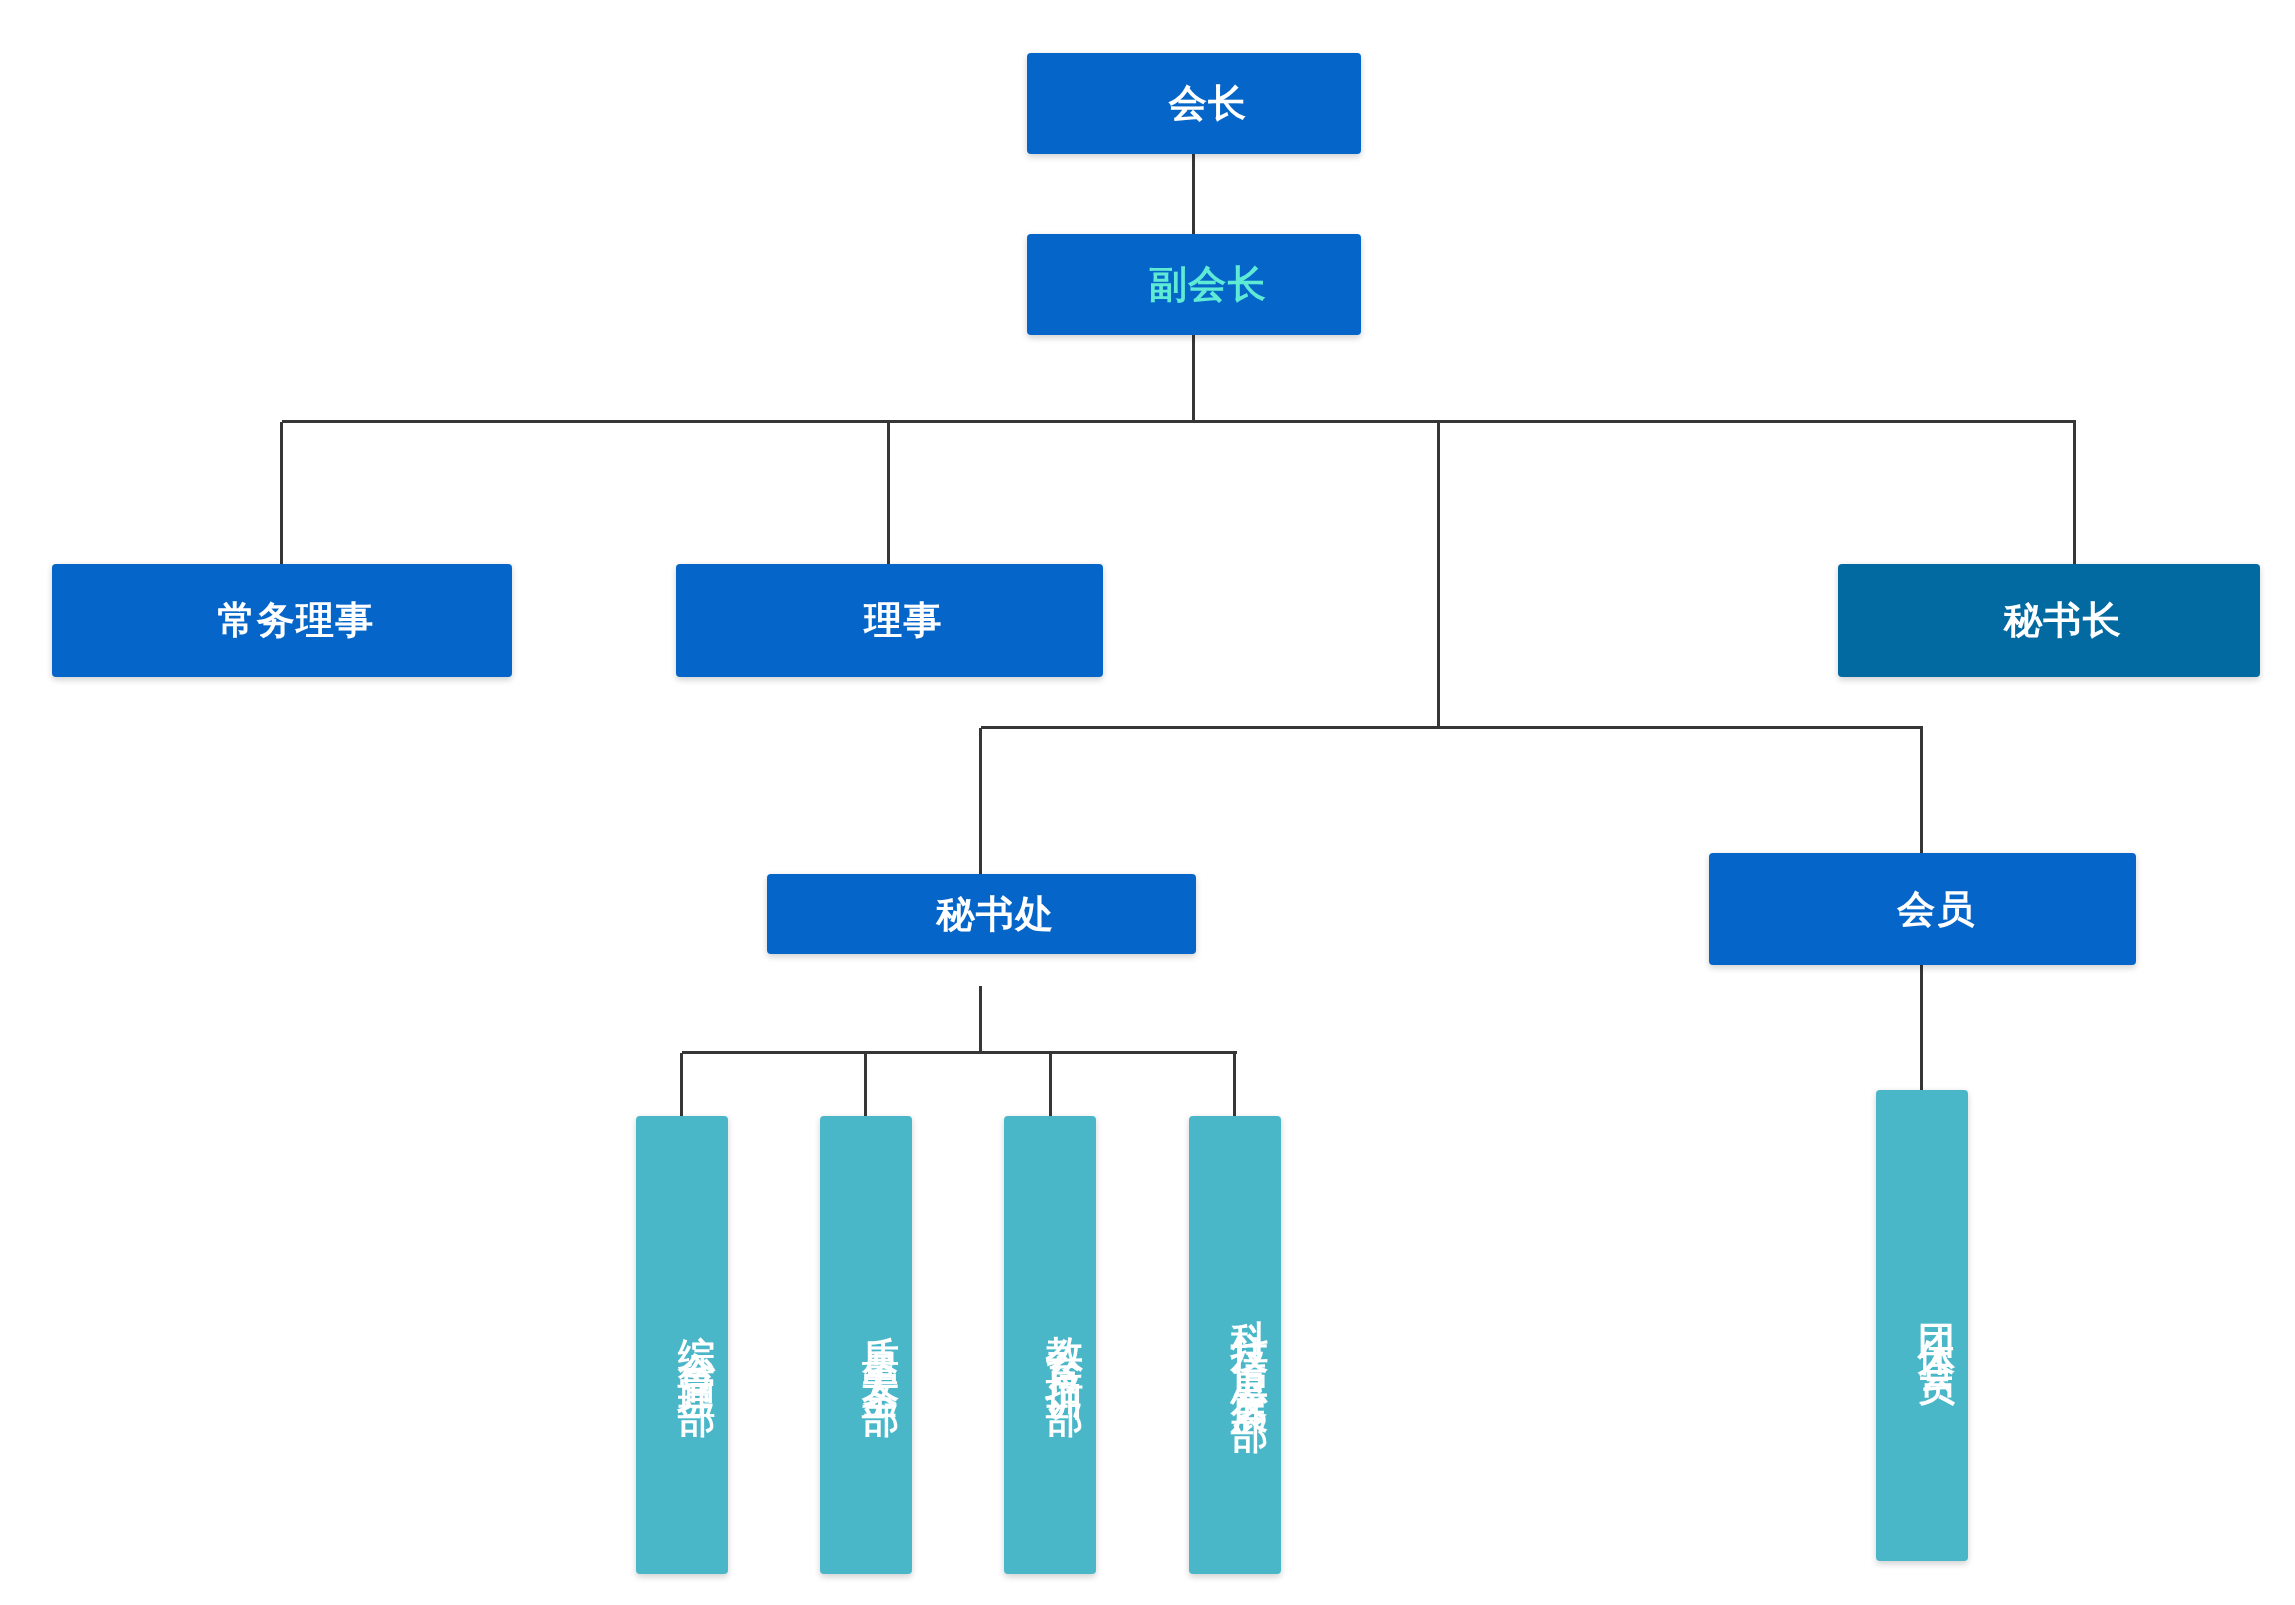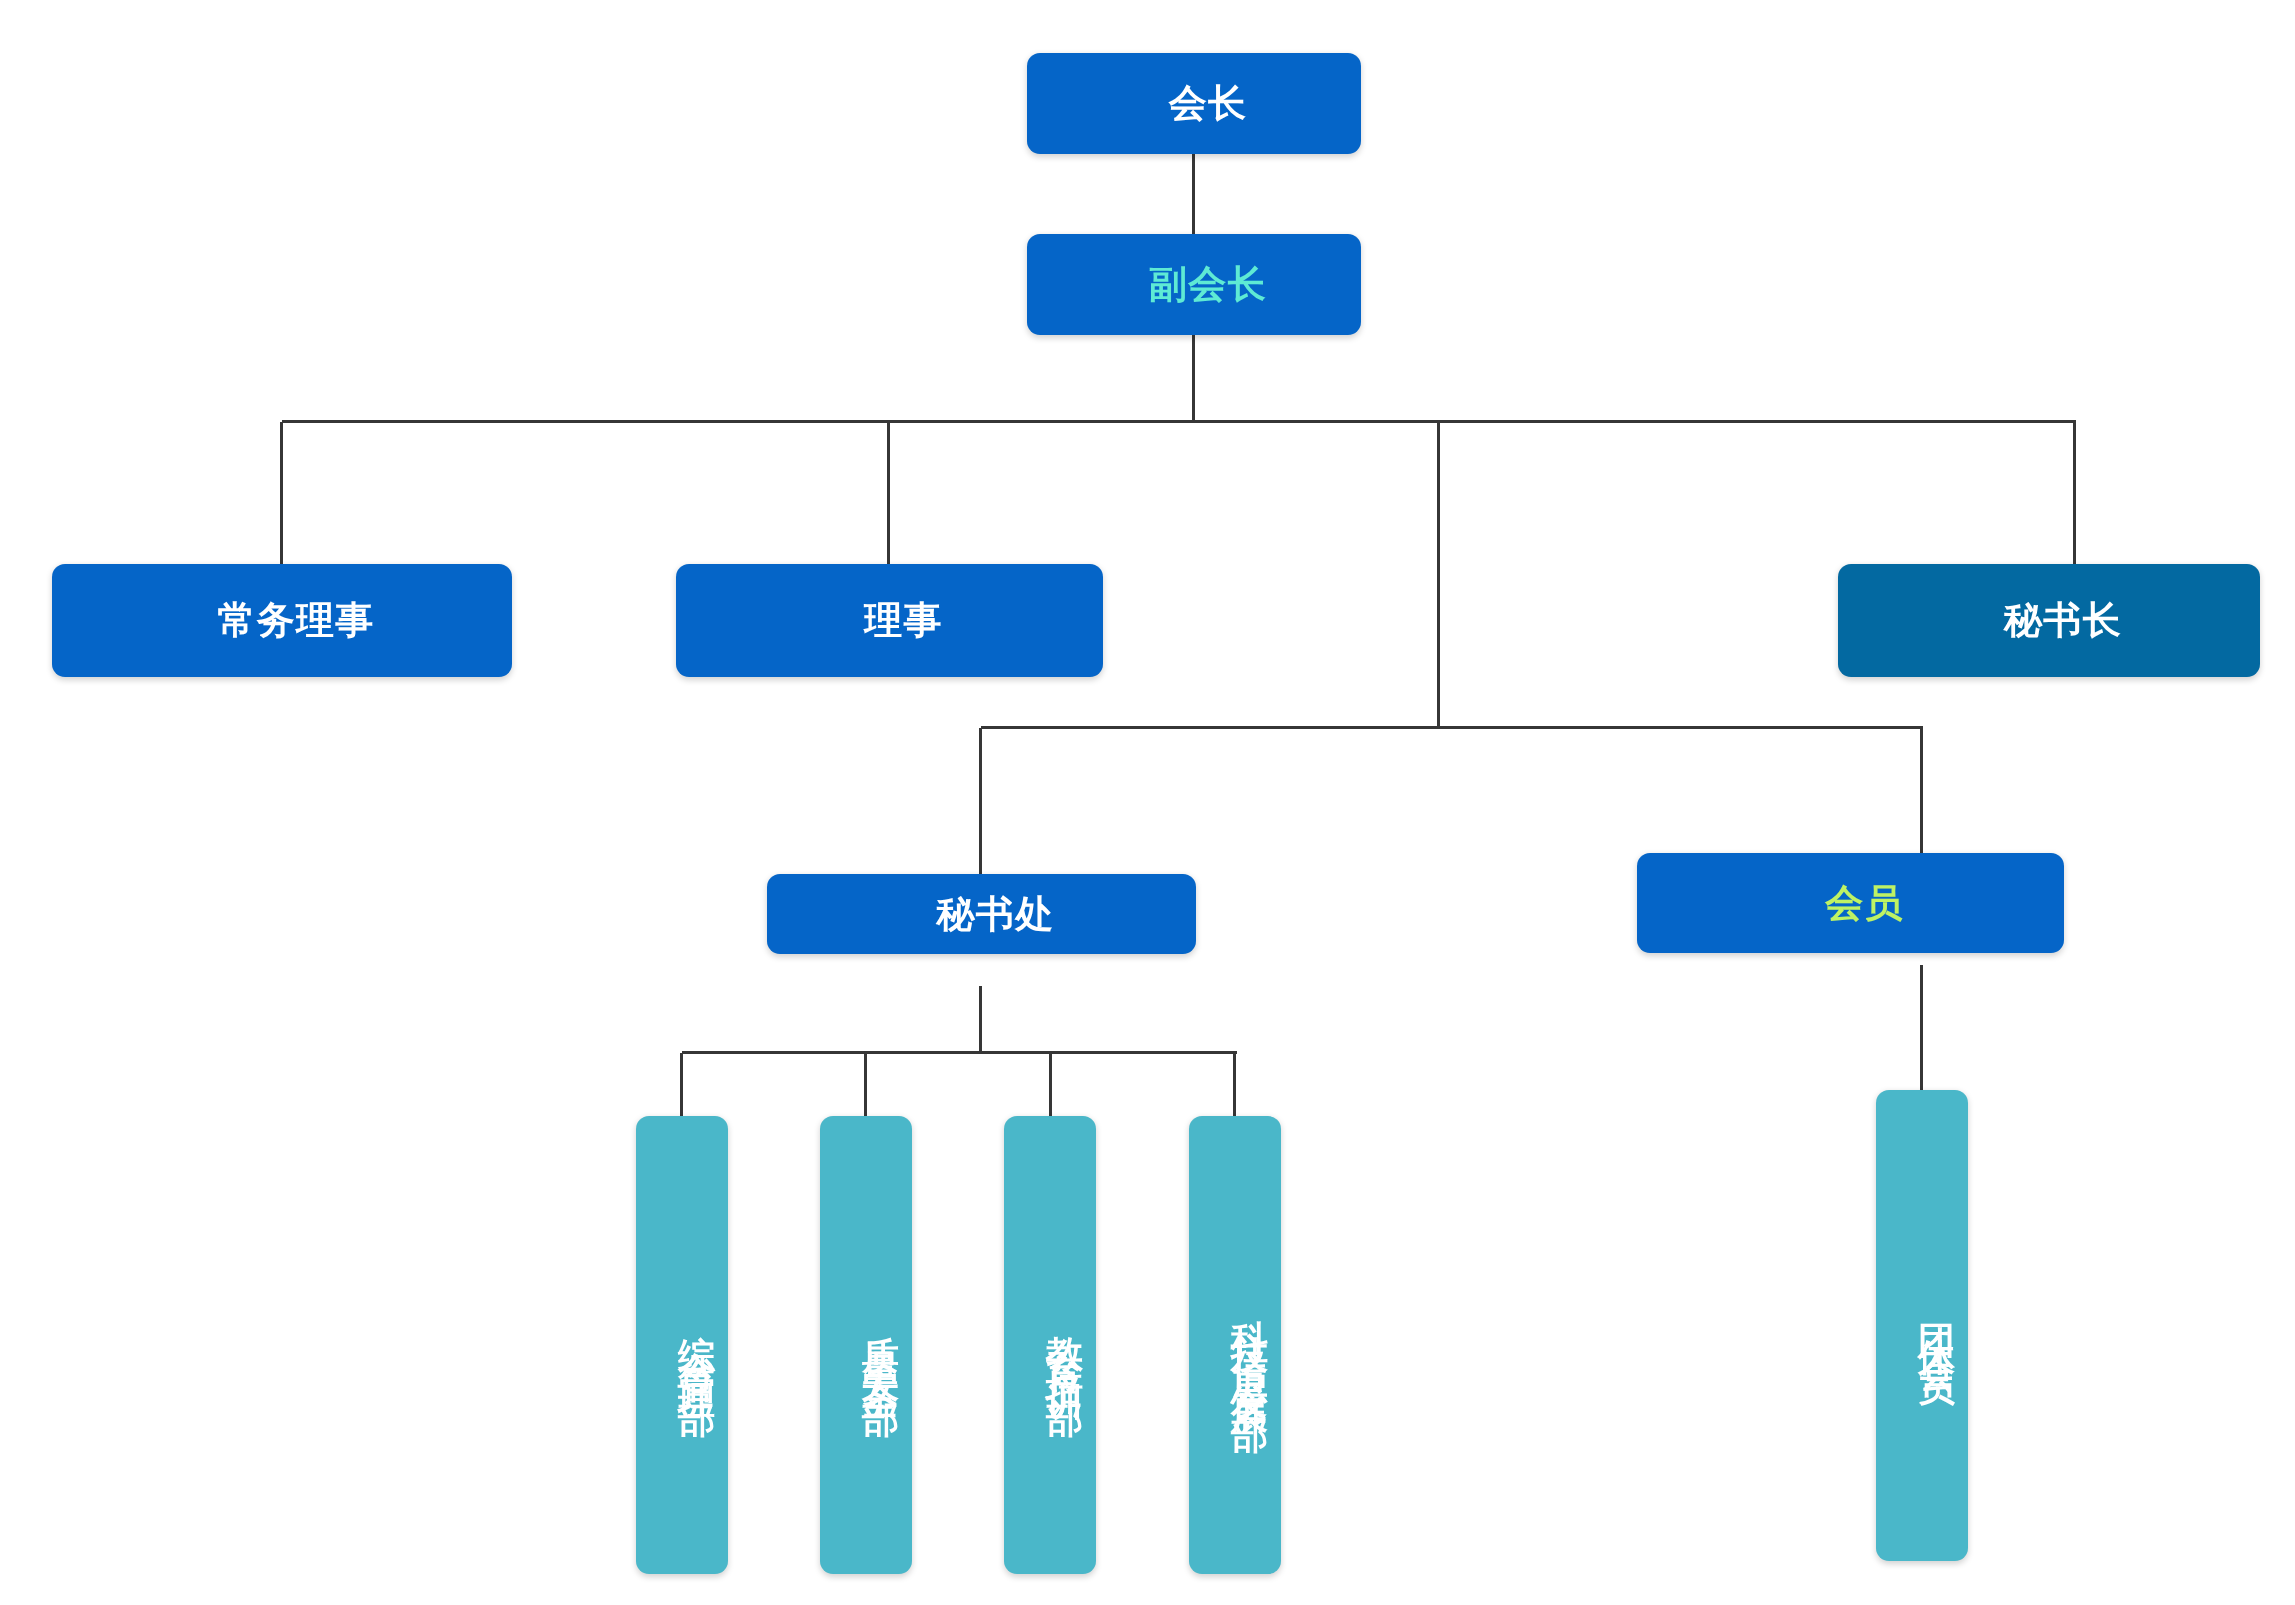--- a/index.html
+++ b/index.html
@@ -12,21 +12,21 @@
     font-family: "Liberation Sans", "DejaVu Sans", sans-serif;
   }
   .layer { position: absolute; left: 0; top: 0; width: 100%; height: 100%; }
   .seg { position: absolute; }
   .node {
     position: absolute;
     display: flex;
     align-items: center;
     justify-content: center;
     font-weight: bold;
-    border-radius: 13px;
+    border-radius: 4px;
     box-shadow: 0 2.6px 6px rgba(0, 0, 0, 0.18);
     box-sizing: border-box;
     text-align: center;
     padding-left: 28px;
   }
   .node.horizontal {
     font-size: 38px;
     letter-spacing: 1.3px;
   }
   .node.vertical {
@@ -73,21 +73,21 @@
       </div>
       <div class="node horizontal" style="left: 676px; top: 564px; width: 427px; height: 113px; background: rgb(5, 101, 200); color: rgb(255, 255, 255);">
         <span>理事</span>
       </div>
       <div class="node horizontal" style="left: 1838px; top: 564px; width: 422px; height: 113px; background: #0369a1; color: rgb(255, 255, 255);">
         <span>秘书长</span>
       </div>
       <div class="node horizontal" style="left: 767px; top: 874px; width: 429px; height: 80px; background: rgb(5, 101, 200); color: rgb(255, 255, 255);">
         <span>秘书处</span>
       </div>
-      <div class="node horizontal" style="left: 1637px; top: 853px; width: 427px; height: 100px; background: rgb(5, 101, 200); color: #bef264;">
+      <div class="node horizontal" style="left: 1709px; top: 853px; width: 427px; height: 112px; background: rgb(5, 101, 200); color: #ffffff;">
         <span>会员</span>
       </div>
       <div class="node vertical" style="left: 636px; top: 1116px; width: 92px; height: 458px; background: rgb(74, 183, 201); color: rgb(255, 255, 255);">
         <span>综合管理部</span>
       </div>
       <div class="node vertical" style="left: 820px; top: 1116px; width: 92px; height: 458px; background: rgb(74, 183, 201); color: rgb(255, 255, 255);">
         <span>质量安全部</span>
       </div>
       <div class="node vertical" style="left: 1004px; top: 1116px; width: 92px; height: 458px; background: rgb(74, 183, 201); color: rgb(255, 255, 255);">
         <span>教育培训部</span>

